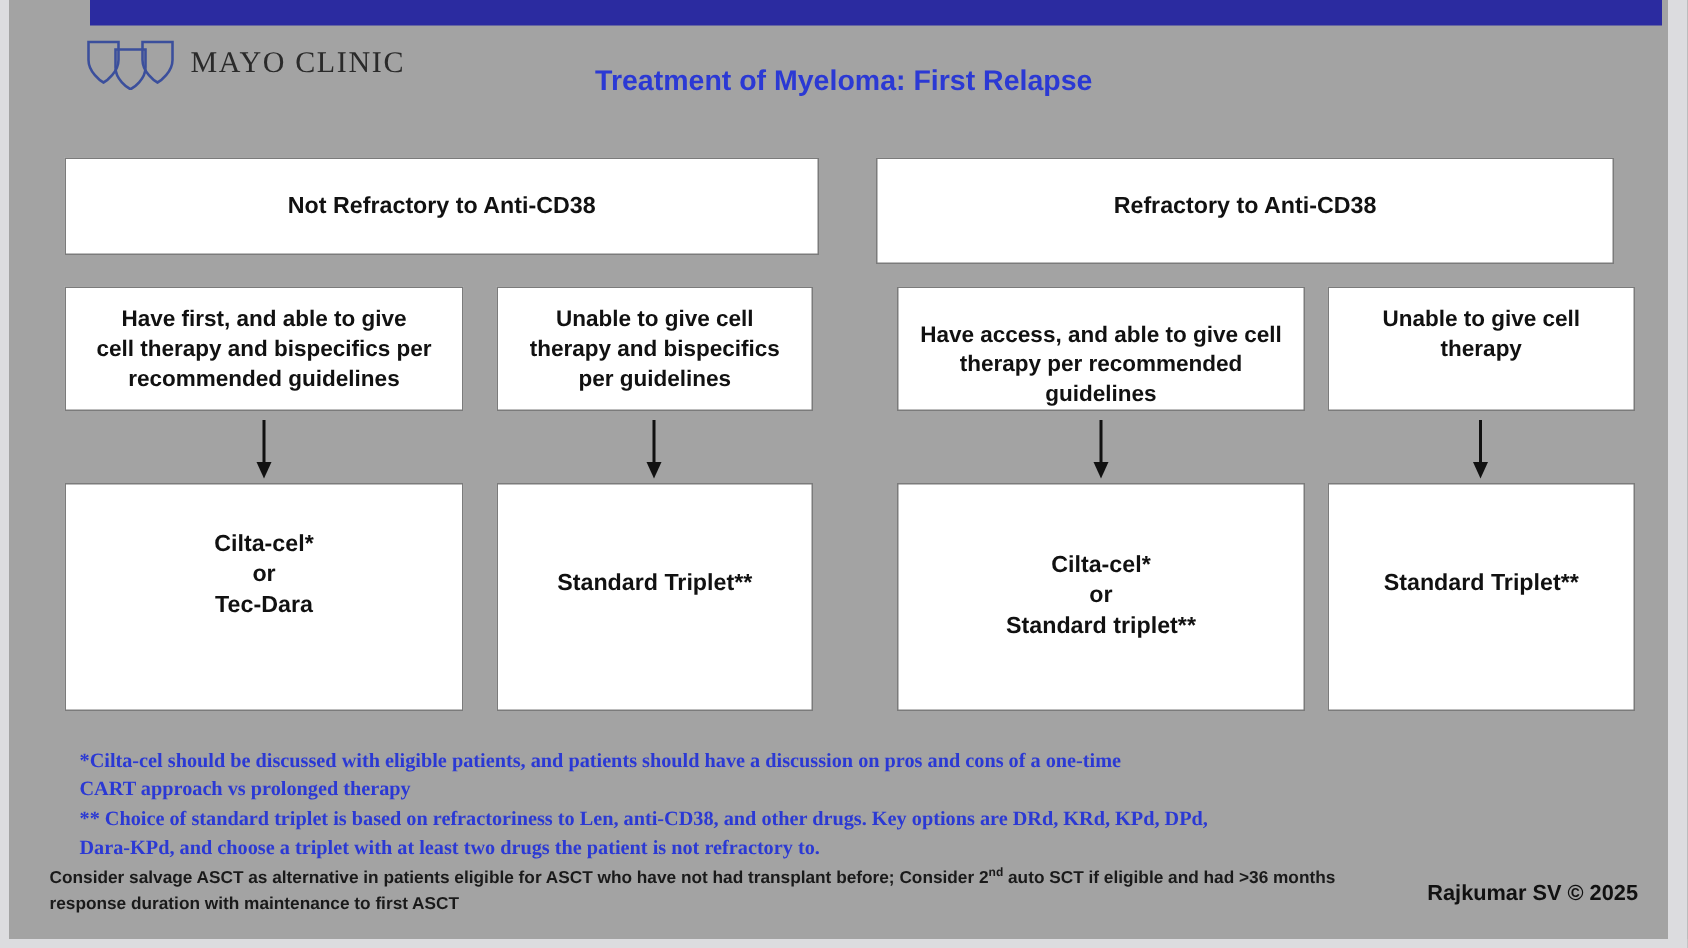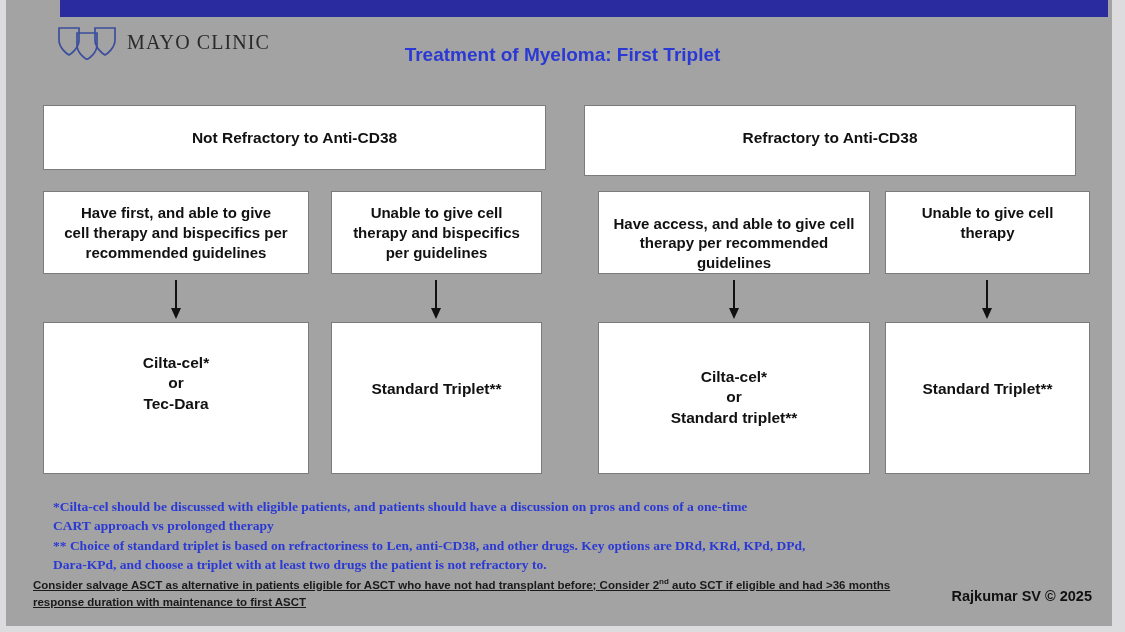--- a/index.html
+++ b/index.html
@@ -151,21 +151,20 @@
 
   .footnote-black {
     position: absolute;
     left: 33px;
     top: 576px;
     width: 880px;
     color: #1a1a1a;
     font-weight: bold;
     font-size: 11.5px;
     line-height: 1.45;
-    text-decoration: underline;
   }
   .footnote-black sup { font-size: 8px; vertical-align: super; }
 
   .credit {
     position: absolute;
     right: 33px;
     top: 588px;
     font-size: 14.5px;
     font-weight: bold;
     color: #111111;
@@ -190,21 +189,21 @@
         <g fill="none" stroke="#3b4f9c" stroke-width="1.7">
           <path d="M3 4 H23 V16 C23 24 15 30 13 31 C11 30 3 24 3 16 Z"></path>
           <path d="M39 4 H59 V16 C59 24 51 30 49 31 C47 30 39 24 39 16 Z"></path>
           <path d="M21 9 H41 V21 C41 29 33 34.5 31 35.5 C29 34.5 21 29 21 21 Z"></path>
         </g>
       </svg>
     </span>
     <span class="logo-text">MAYO CLINIC</span>
   </div>
 
-  <div class="slide-title">Treatment of Myeloma: First Triplet</div>
+  <div class="slide-title">Treatment of Myeloma: First Relapse</div>
 
   <div class="box row1" id="box-not-refractory">
     <span class="box-inner">Not Refractory to Anti-CD38</span>
   </div>
   <div class="box row1" id="box-refractory">
     <span class="box-inner">Refractory to Anti-CD38</span>
   </div>
 
   <div class="box row2" id="box-l-access">
     <span class="box-inner">Have first, and able to give

